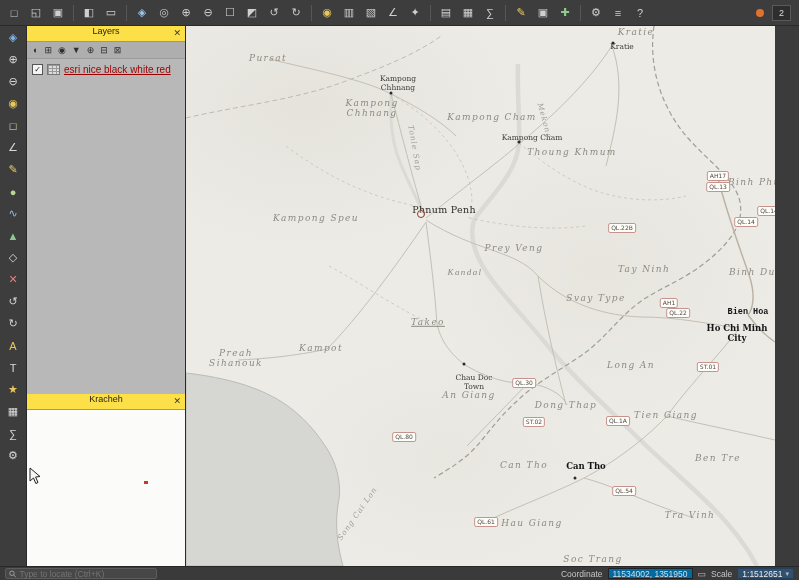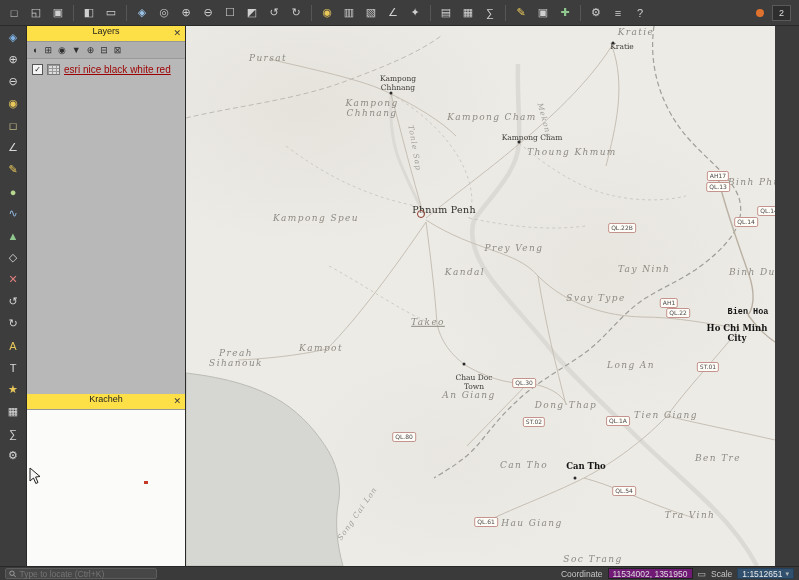--- a/index.html
+++ b/index.html
@@ -67,21 +67,21 @@
   #rightstrip{position:absolute;left:775px;top:26px;width:24px;bottom:14px;background:#3b3b3b}
 
   
   #statusbar{position:absolute;left:0;bottom:0;width:799px;height:14px;background:#3a3a3a;
              border-top:1px solid #282828;display:flex;align-items:center;font-size:8.5px;color:#c6c6c6;
              padding:0 5px;box-sizing:border-box;gap:5px}
   .locate{display:flex;align-items:center;background:#474747;border:1px solid #5c5c5c;border-radius:2px;
           height:11px;padding:0 3px;gap:3px;width:152px;box-sizing:border-box}
   .locate input{background:transparent;border:none;outline:none;color:#9f9f9f;font-size:8.5px;width:100%;
                 font-family:inherit;padding:0}
-  .sval{background:#701a75;border:1px solid #222;height:11px;display:flex;align-items:center;
+  .sval{background:#0369a1;border:1px solid #222;height:11px;display:flex;align-items:center;
         padding:0 4px;color:#ddd;font-size:8.5px;box-sizing:border-box}
   .scaleval{background:#31506e;border:1px solid #24405a;color:#eaeaea}
   .sarrow{font-size:7px;color:#bbb;margin-left:3px}
   .sbicon{font-size:9px;color:#bdbdbd}
 
   
   #cursor{position:absolute;left:29px;top:467px;z-index:99;pointer-events:none}
 </style>
 </head>
 <body>
@@ -238,21 +238,21 @@
     <div class="mlabel region" style="left: 575px; top: 156px;">Binh Phuoc</div>
     <div class="mlabel badge" style="left: 532px; top: 150px;">AH17</div>
     <div class="mlabel badge" style="left: 532px; top: 161px;">QL.13</div>
     <div class="mlabel badge" style="left: 583px; top: 185px;">QL.14</div>
     <div class="mlabel badge" style="left: 560px; top: 196px;">QL.14</div>
     <div class="mlabel region" style="left: 130px; top: 192px;">Kampong Speu</div>
     <div class="mlabel city-big" style="left: 258px; top: 184px;">Phnum Penh</div>
     <div class="mlabel badge" style="left: 436px; top: 202px;">QL.22B</div>
     <div class="mlabel region" style="left: 458px; top: 215px; margin-top: 28px;">Tay Ninh</div>
     <div class="mlabel region" style="left: 328px; top: 222px;">Prey Veng</div>
-    <div class="mlabel region" style="left: 279px; top: 246px;">Kandal</div>
+    <div class="mlabel region" style="left: 279px; top: 246px; font-family: Liberation Serif, serif;">Kandal</div>
     <div class="mlabel region" style="left: 548px; top: 246px; margin-left: 29px;">Binh Duong</div>
     <div class="mlabel region" style="left: 410px; top: 272px;">Svay Type</div>
     <div class="mlabel badge" style="left: 483px; top: 277px;">AH1</div>
     <div class="mlabel badge" style="left: 492px; top: 287px;">QL.22</div>
     <div class="mlabel region" style="left: 242px; top: 296px; text-decoration: underline;">Takeo</div>
     <div class="mlabel city-dark" style="left: 562px; top: 287px; font-family: Liberation Mono, monospace;">Bien Hoa</div>
     <div class="mlabel city-dark" style="left: 551px; top: 308px;">Ho Chi Minh<br>City</div>
     <div class="mlabel region" style="left: 135px; top: 322px;">Kampot</div>
     <div class="mlabel city" style="left: 288px; top: 325px; margin-top: 32px;">Chau Doc<br>Town</div>
     <div class="mlabel badge" style="left: 522px; top: 341px;">ST.01</div>

